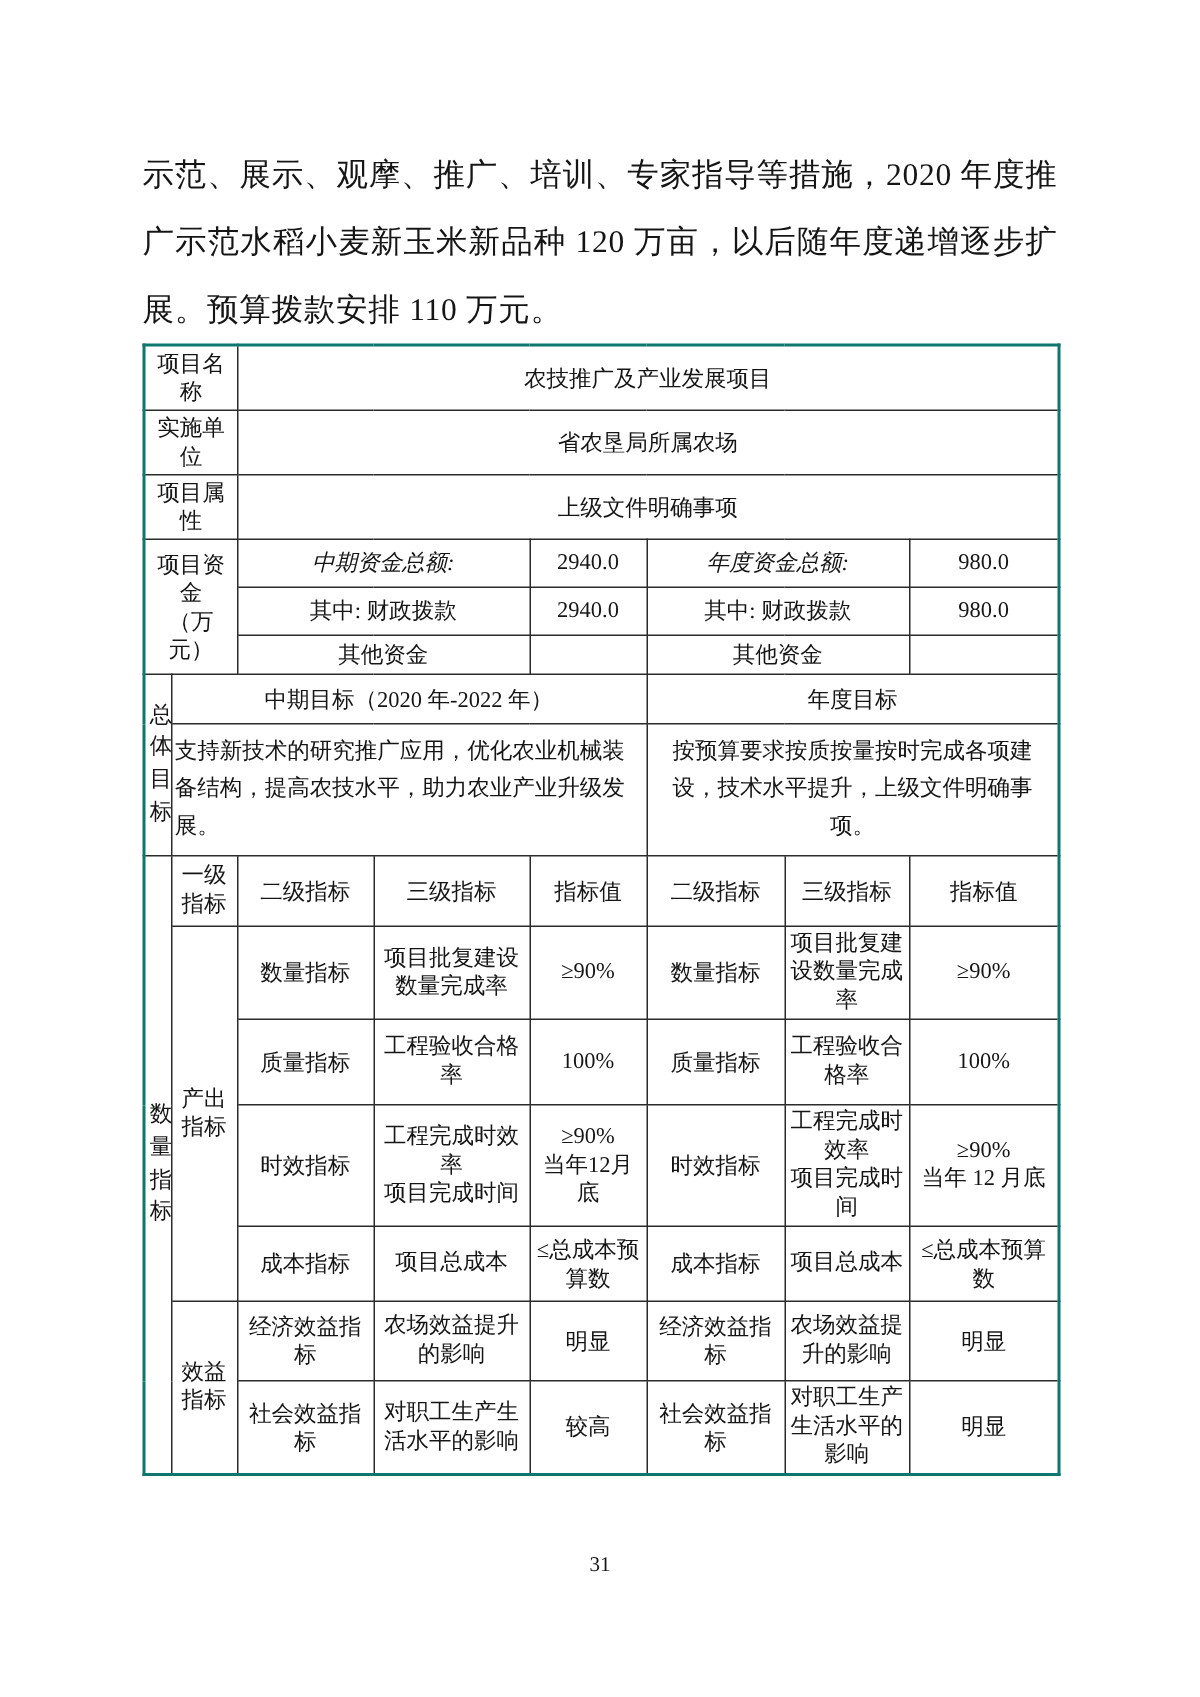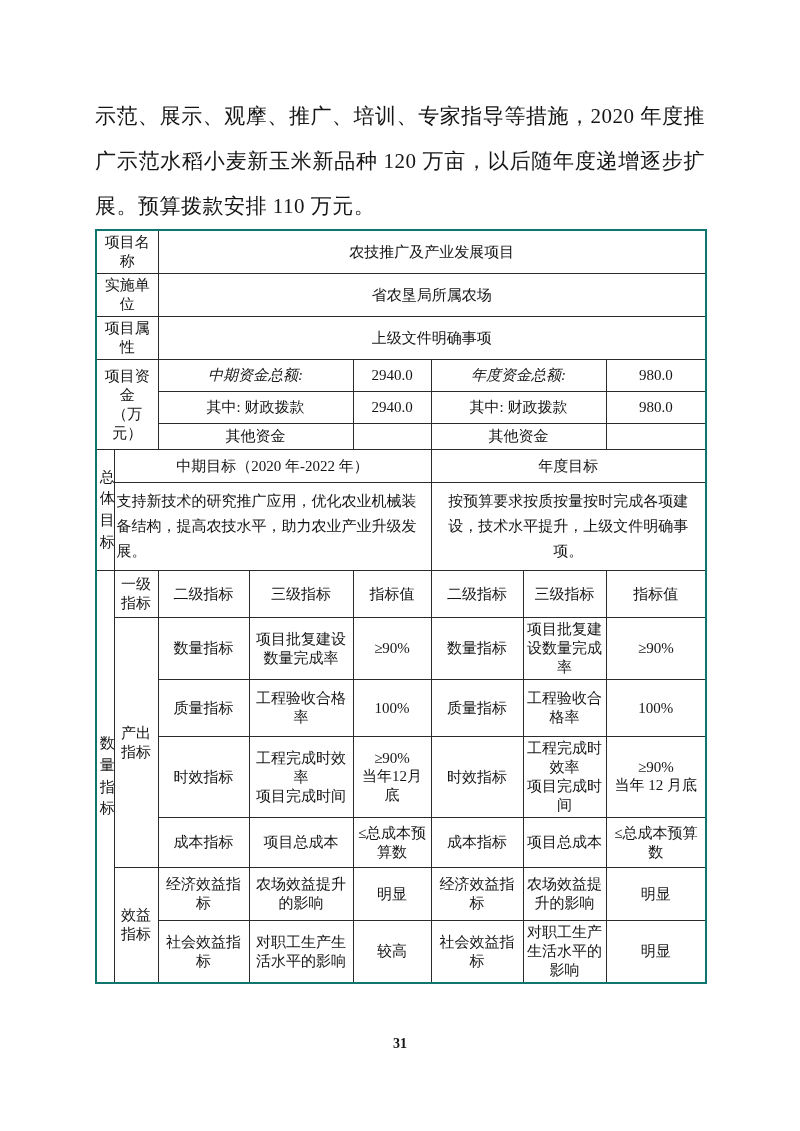--- a/index.html
+++ b/index.html
@@ -45,21 +45,21 @@
   .vcell { vertical-align:middle;margin-left:28px; }
   .vtext {
     width:1.1em; margin:0 auto; line-height:1.45;
     word-break:break-all; text-align:center; font-size:15px;
   }
   td.vtop { vertical-align:top; padding-top:5px; }
   .w2 { display:inline-block; width:2.3em; word-break:break-all; line-height:19px; }
   .line { display:block; }
   .pageno {
     position:absolute; left:0; top:1036px; width:800px;
-    text-align:center; font-size:14px; font-weight:bold;
+    text-align:center; font-size:14px; font-weight:normal;
   }
 </style>
 </head>
 <body>
 
 <div class="page">
   <div class="content">
 
     <div class="para">示范、展示、观摩、推广、培训、专家指导等措施，2020 年度推广示范水稻小麦新玉米新品种 120 万亩，以后随年度递增逐步扩展。预算拨款安排 110 万元。</div>
 

